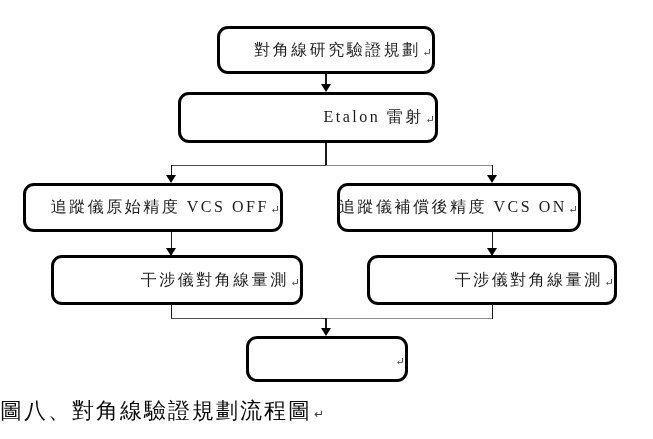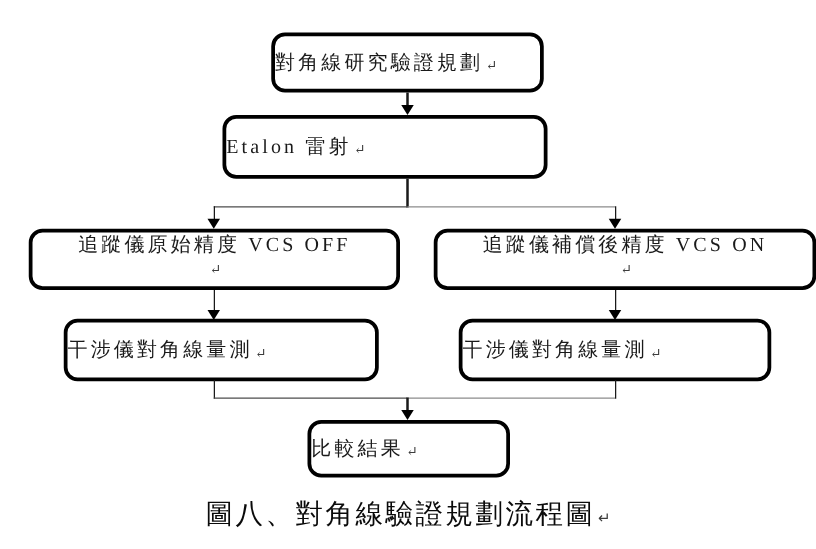--- a/index.html
+++ b/index.html
@@ -13,30 +13,30 @@
   }
   
   .node {
     position: absolute;
     box-sizing: border-box;
     border: 3px solid var(--box-border, #000);
     border-radius: 11px;
     background: var(--box-fill, #fff);
     display: flex;
     align-items: center;
-    justify-content: flex-start;
+    justify-content: flex-end;
     font-size: 16px;
     color: #1a1a1a;
     letter-spacing: 2.5px;
     white-space: nowrap;
   }
   .node-plan   { left: 217px; top:  26px; width: 218px; height: 48px; }
   .node-etalon { left: 178px; top:  92px; width: 260px; height: 51px; }
-  .node-vcsoff { left:  23px; top: 183px; width: 297px; height: 49px; flex-direction: column; }
-  .node-vcson  { left: 347px; top: 183px; width: 306px; height: 49px; flex-direction: column; }
+  .node-vcsoff { left:  23px; top: 183px; width: 260px; height: 49px; }
+  .node-vcson  { left: 337px; top: 183px; width: 244px; height: 49px; }
   .node-ifml   { left:  51px; top: 255px; width: 252px; height: 50px; }
   .node-ifmr   { left: 367px; top: 255px; width: 250px; height: 50px; }
   .node-cmp    { left: 246px; top: 336px; width: 162px; height: 46px; }
   .wavy {
     text-decoration: underline;
     text-decoration-style: wavy;
     text-decoration-color: var(--spellcheck-underline, #00b050);
     text-decoration-thickness: 1px;
     text-underline-offset: 4px;
   }
@@ -78,21 +78,21 @@
   .c-vbr   { left: 492px; top: 304px; height: 15px; }
   .c-hbl   { left: 171px; top: 318px; width: 155px; }
   .c-hbr   { left: 326px; top: 318px; width: 166px; }
   .c-cdrop { left: 325px; top: 318px; height: 11px; }
   .c-chead { left: 321px; top: 328px; }
   
   .caption {
     position: absolute;
     left: 0; top: 396px;
     width: 100%;
-    text-align: center;
+    text-align: left;
     font-family: "DejaVu Sans", "Liberation Sans", sans-serif;
     font-size: 22px;
     letter-spacing: 2px;
     color: #0a0a0a;
     white-space: nowrap;
   }
   .caption .return-mark { font-size: 12px; }
 </style>
 </head>
 <body>
@@ -123,21 +123,20 @@
     <span>干涉儀對角線量測</span>
       <span class="return-mark">↵</span>
   </div>
 
   <div class="node node-ifmr">
     <span>干涉儀對角線量測</span>
       <span class="return-mark">↵</span>
   </div>
 
   <div class="node node-cmp">
-    <span>比較結果</span>
       <span class="return-mark">↵</span>
   </div>
 
   <div class="vline c-a1v"></div>
   <div class="arrowhead c-a1h"></div>
 
   <div class="vline c-stem2"></div>
   <div class="hline hdark c-htl"></div>
   <div class="hline c-htr"></div>
   <div class="vline vthin c-dropl"></div>

